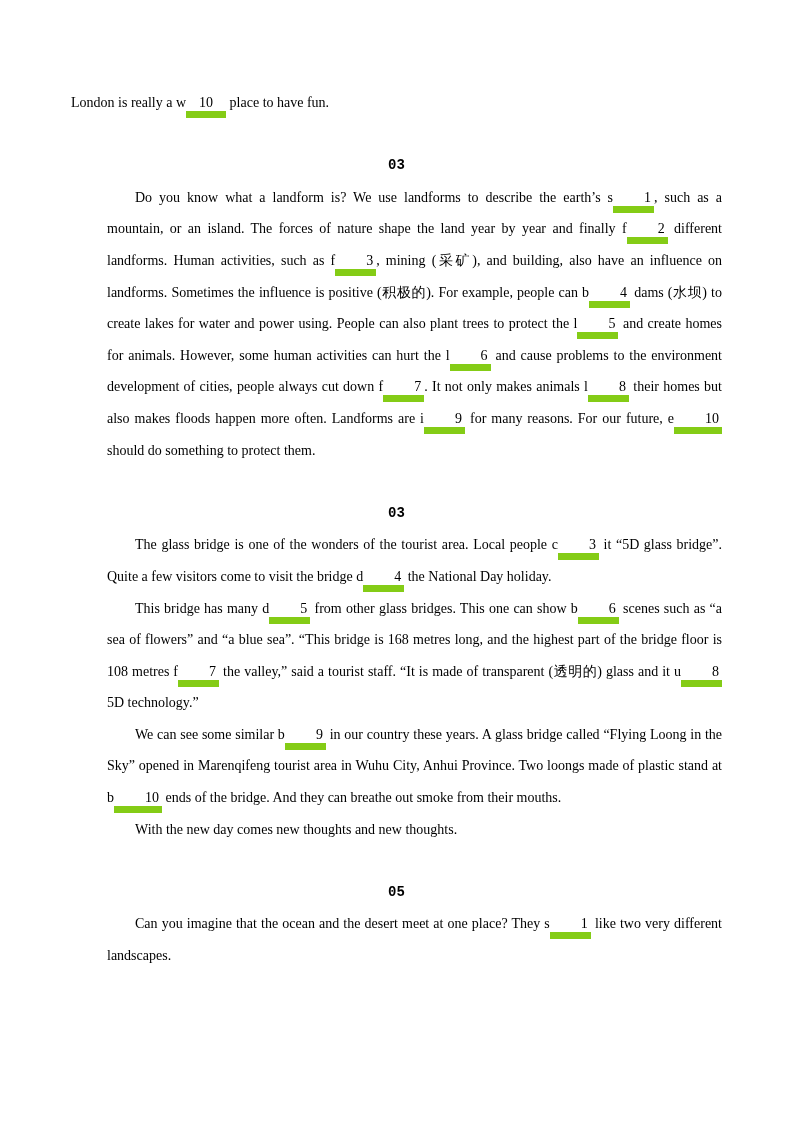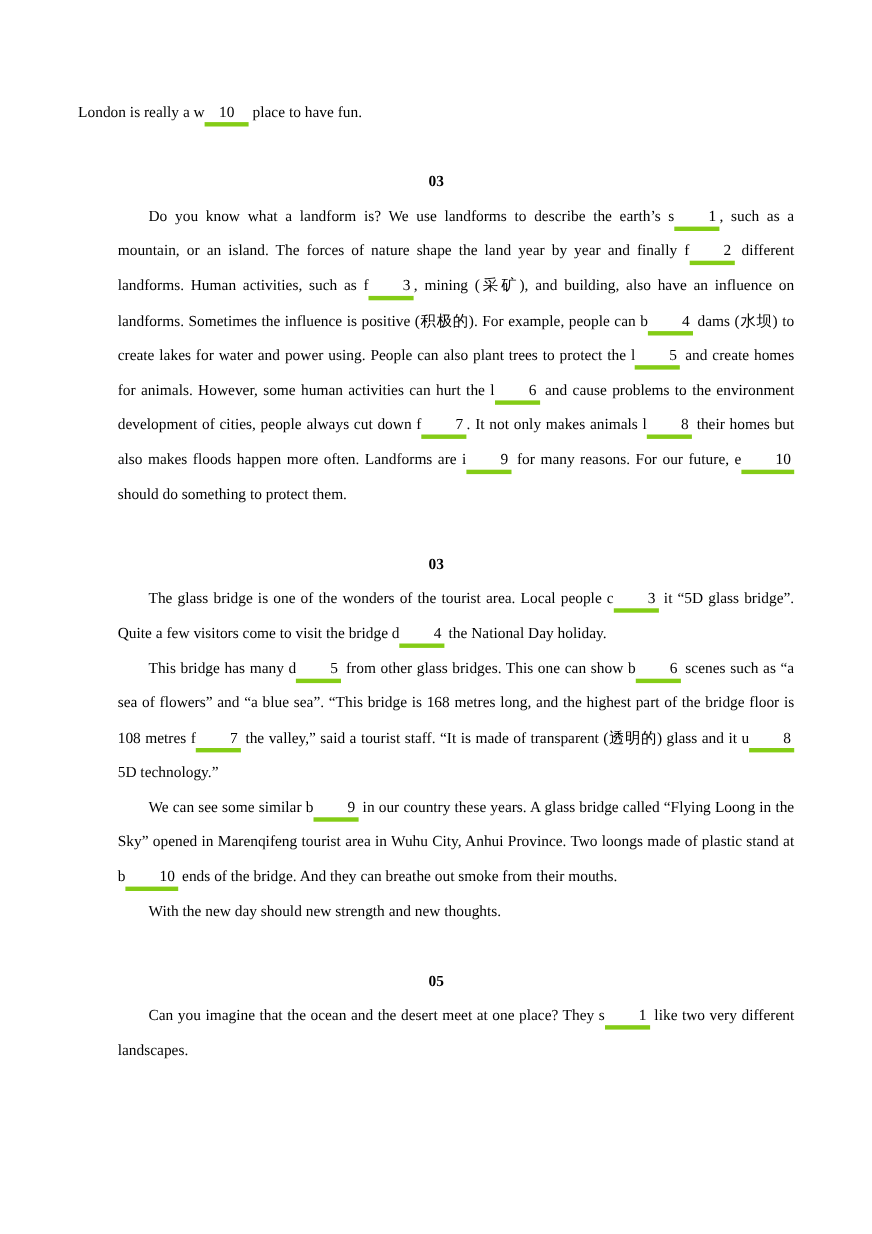--- a/index.html
+++ b/index.html
@@ -29,39 +29,40 @@
   }
   .para.indent {
     text-indent: 28px;
     margin-left: 36px;
   }
   .heading {
     font-weight: bold;
     text-align: center;
     line-height: 31.6px;
     margin-top: 31.6px;
+    font-family: Liberation Mono, monospace;
   }
   .blank {
     display: inline-block;
     min-width: 34px;
     padding: 0 3px;
     text-align: center;
-    border-bottom: 4px solid #84cc16;
+    border-bottom: 7px solid #84cc16;
     line-height: 17px;
   }
 </style>
 </head>
 <body>
 
 <div class="page">
   <div id="content">
       <p class="para">London is really a w<span class="blank">10</span> place to have fun.</p>
       <div class="heading">03</div>
       <p class="para indent">Do you know what a landform is? We use landforms to describe the earth’s s<span class="blank">1</span>, such as a mountain, or an island. The forces of nature shape the land year by year and finally f<span class="blank">2</span> different landforms. Human activities, such as f<span class="blank">3</span>, mining (采矿), and building, also have an influence on landforms. Sometimes the influence is positive (积极的). For example, people can b<span class="blank">4</span> dams (水坝) to create lakes for water and power using. People can also plant trees to protect the l<span class="blank">5</span> and create homes for animals. However, some human activities can hurt the l<span class="blank">6</span> and cause problems to the environment development of cities, people always cut down f<span class="blank">7</span>. It not only makes animals l<span class="blank">8</span> their homes but also makes floods happen more often. Landforms are i<span class="blank">9</span> for many reasons. For our future, e<span class="blank">10</span> should do something to protect them.</p>
       <div class="heading">03</div>
       <p class="para indent">The glass bridge is one of the wonders of the tourist area. Local people c<span class="blank">3</span> it “5D glass bridge”. Quite a few visitors come to visit the bridge d<span class="blank">4</span> the National Day holiday.</p>
       <p class="para indent">This bridge has many d<span class="blank">5</span> from other glass bridges. This one can show b<span class="blank">6</span> scenes such as “a sea of flowers” and “a blue sea”. “This bridge is 168 metres long, and the highest part of the bridge floor is 108 metres f<span class="blank">7</span> the valley,” said a tourist staff. “It is made of transparent (透明的) glass and it u<span class="blank">8</span> 5D technology.”</p>
       <p class="para indent">We can see some similar b<span class="blank">9</span> in our country these years. A glass bridge called “Flying Loong in the Sky” opened in Marenqifeng tourist area in Wuhu City, Anhui Province. Two loongs made of plastic stand at b<span class="blank">10</span> ends of the bridge. And they can breathe out smoke from their mouths.</p>
-      <p class="para indent">With the new day should new strength and new thoughts.</p>
+      <p class="para indent">With the new day comes new thoughts and new thoughts.</p>
       <div class="heading">05</div>
       <p class="para indent">Can you imagine that the ocean and the desert meet at one place? They s<span class="blank">1</span> like two very different landscapes.</p>
     </div>
 </div>
 
 </body></html>

